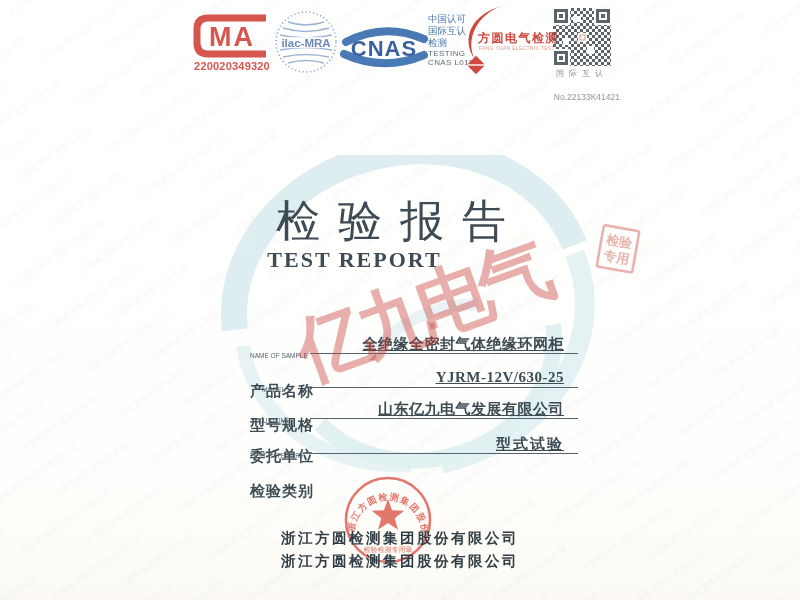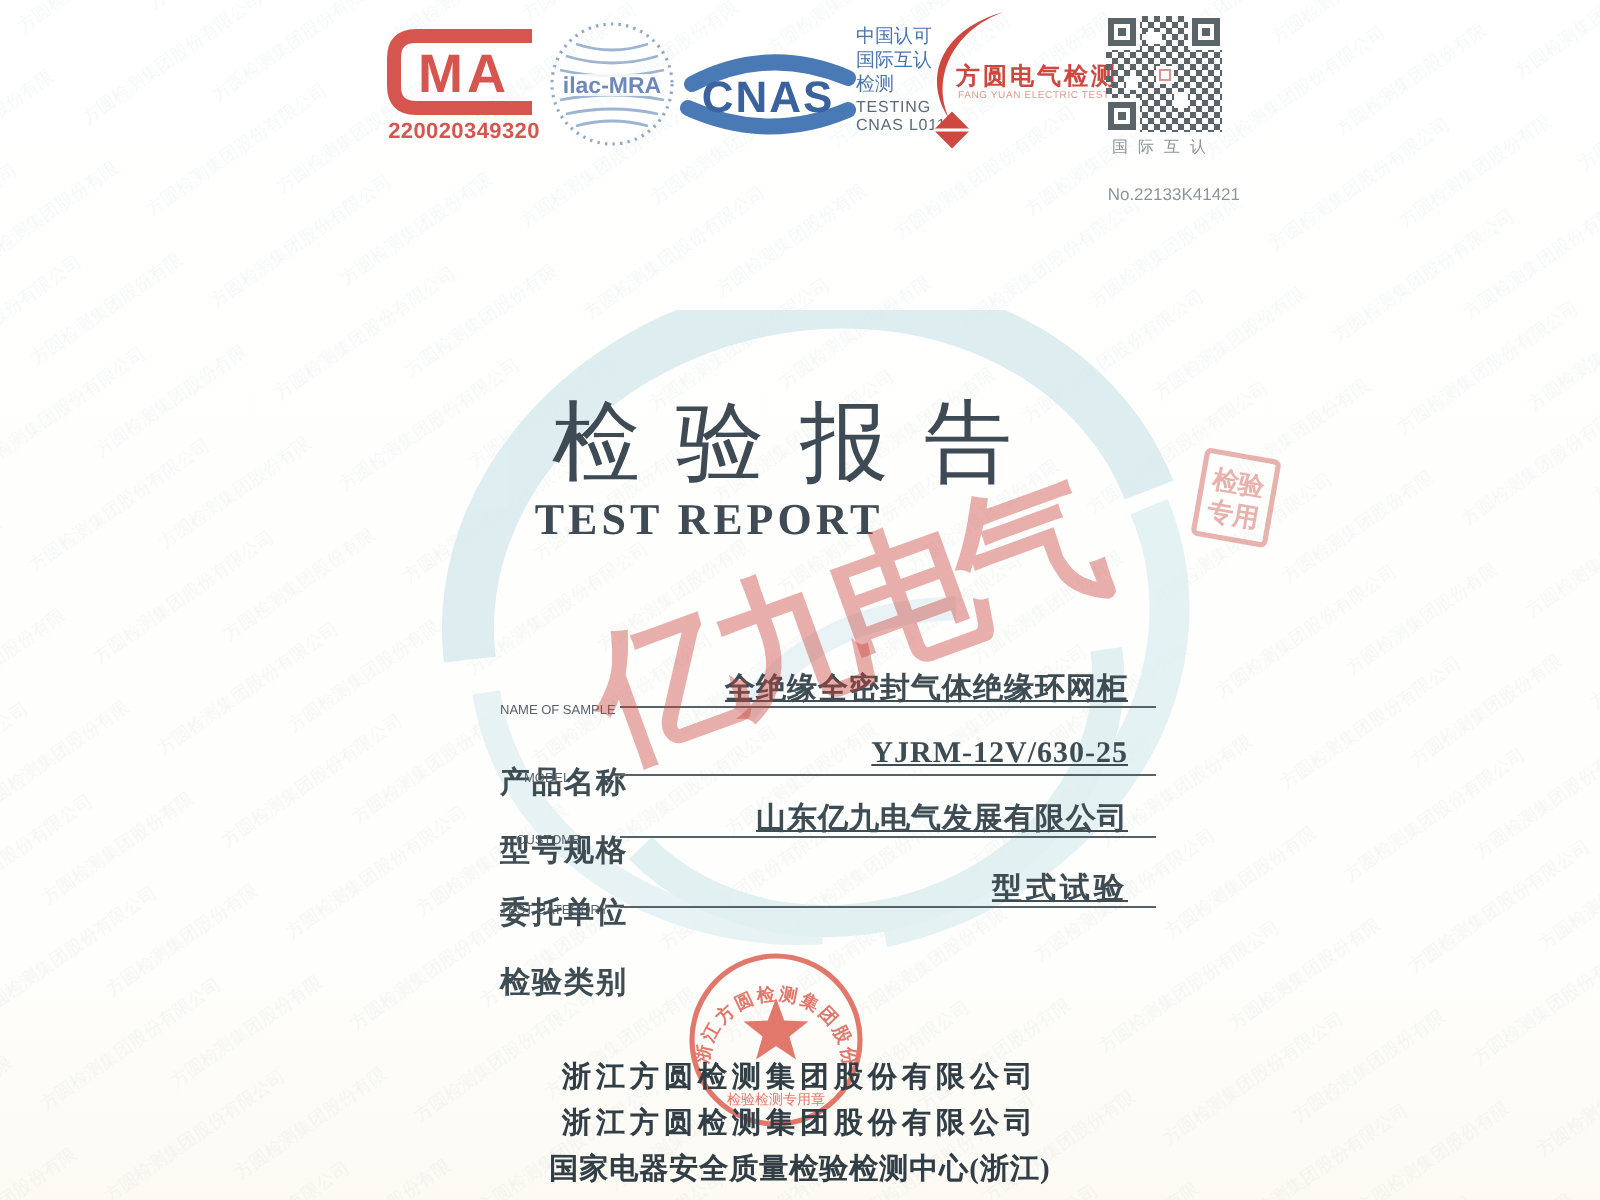--- a/index.html
+++ b/index.html
@@ -180,17 +180,16 @@
     <circle cx="54" cy="60" r="42" fill="none" stroke="#dd5a4c" stroke-width="2.6"></circle>
     <polygon points="54,39 58.1,50.3 70.2,50.7 60.7,58.2 64,69.8 54,63 44,69.8 47.3,58.2 37.8,50.7 49.9,50.3" fill="#dd5a4c"></polygon>
     <text font-size="9" font-weight="600" fill="#dd5a4c" letter-spacing="1.5">
       <textPath href="#sealring" startOffset="2">浙江方圆检测集团股份有限公司</textPath>
     </text>
     <text x="54" y="92" text-anchor="middle" font-size="7" fill="#dd5a4c">检验检测专用章</text>
   </svg>
 
   <div class="abs foot" style="top:529px;letter-spacing:2.5px">浙江方圆检测集团股份有限公司</div>
   <div class="abs foot" style="top:552px;letter-spacing:2.5px">浙江方圆检测集团股份有限公司</div>
-  <div class="abs foot" style="top:575px;letter-spacing:.5px">国家电器安全质量检验检测中心(浙江)</div>
 
   <div class="abs brand-wm">亿九电气</div>
 
 </div>
 
 </body></html>

